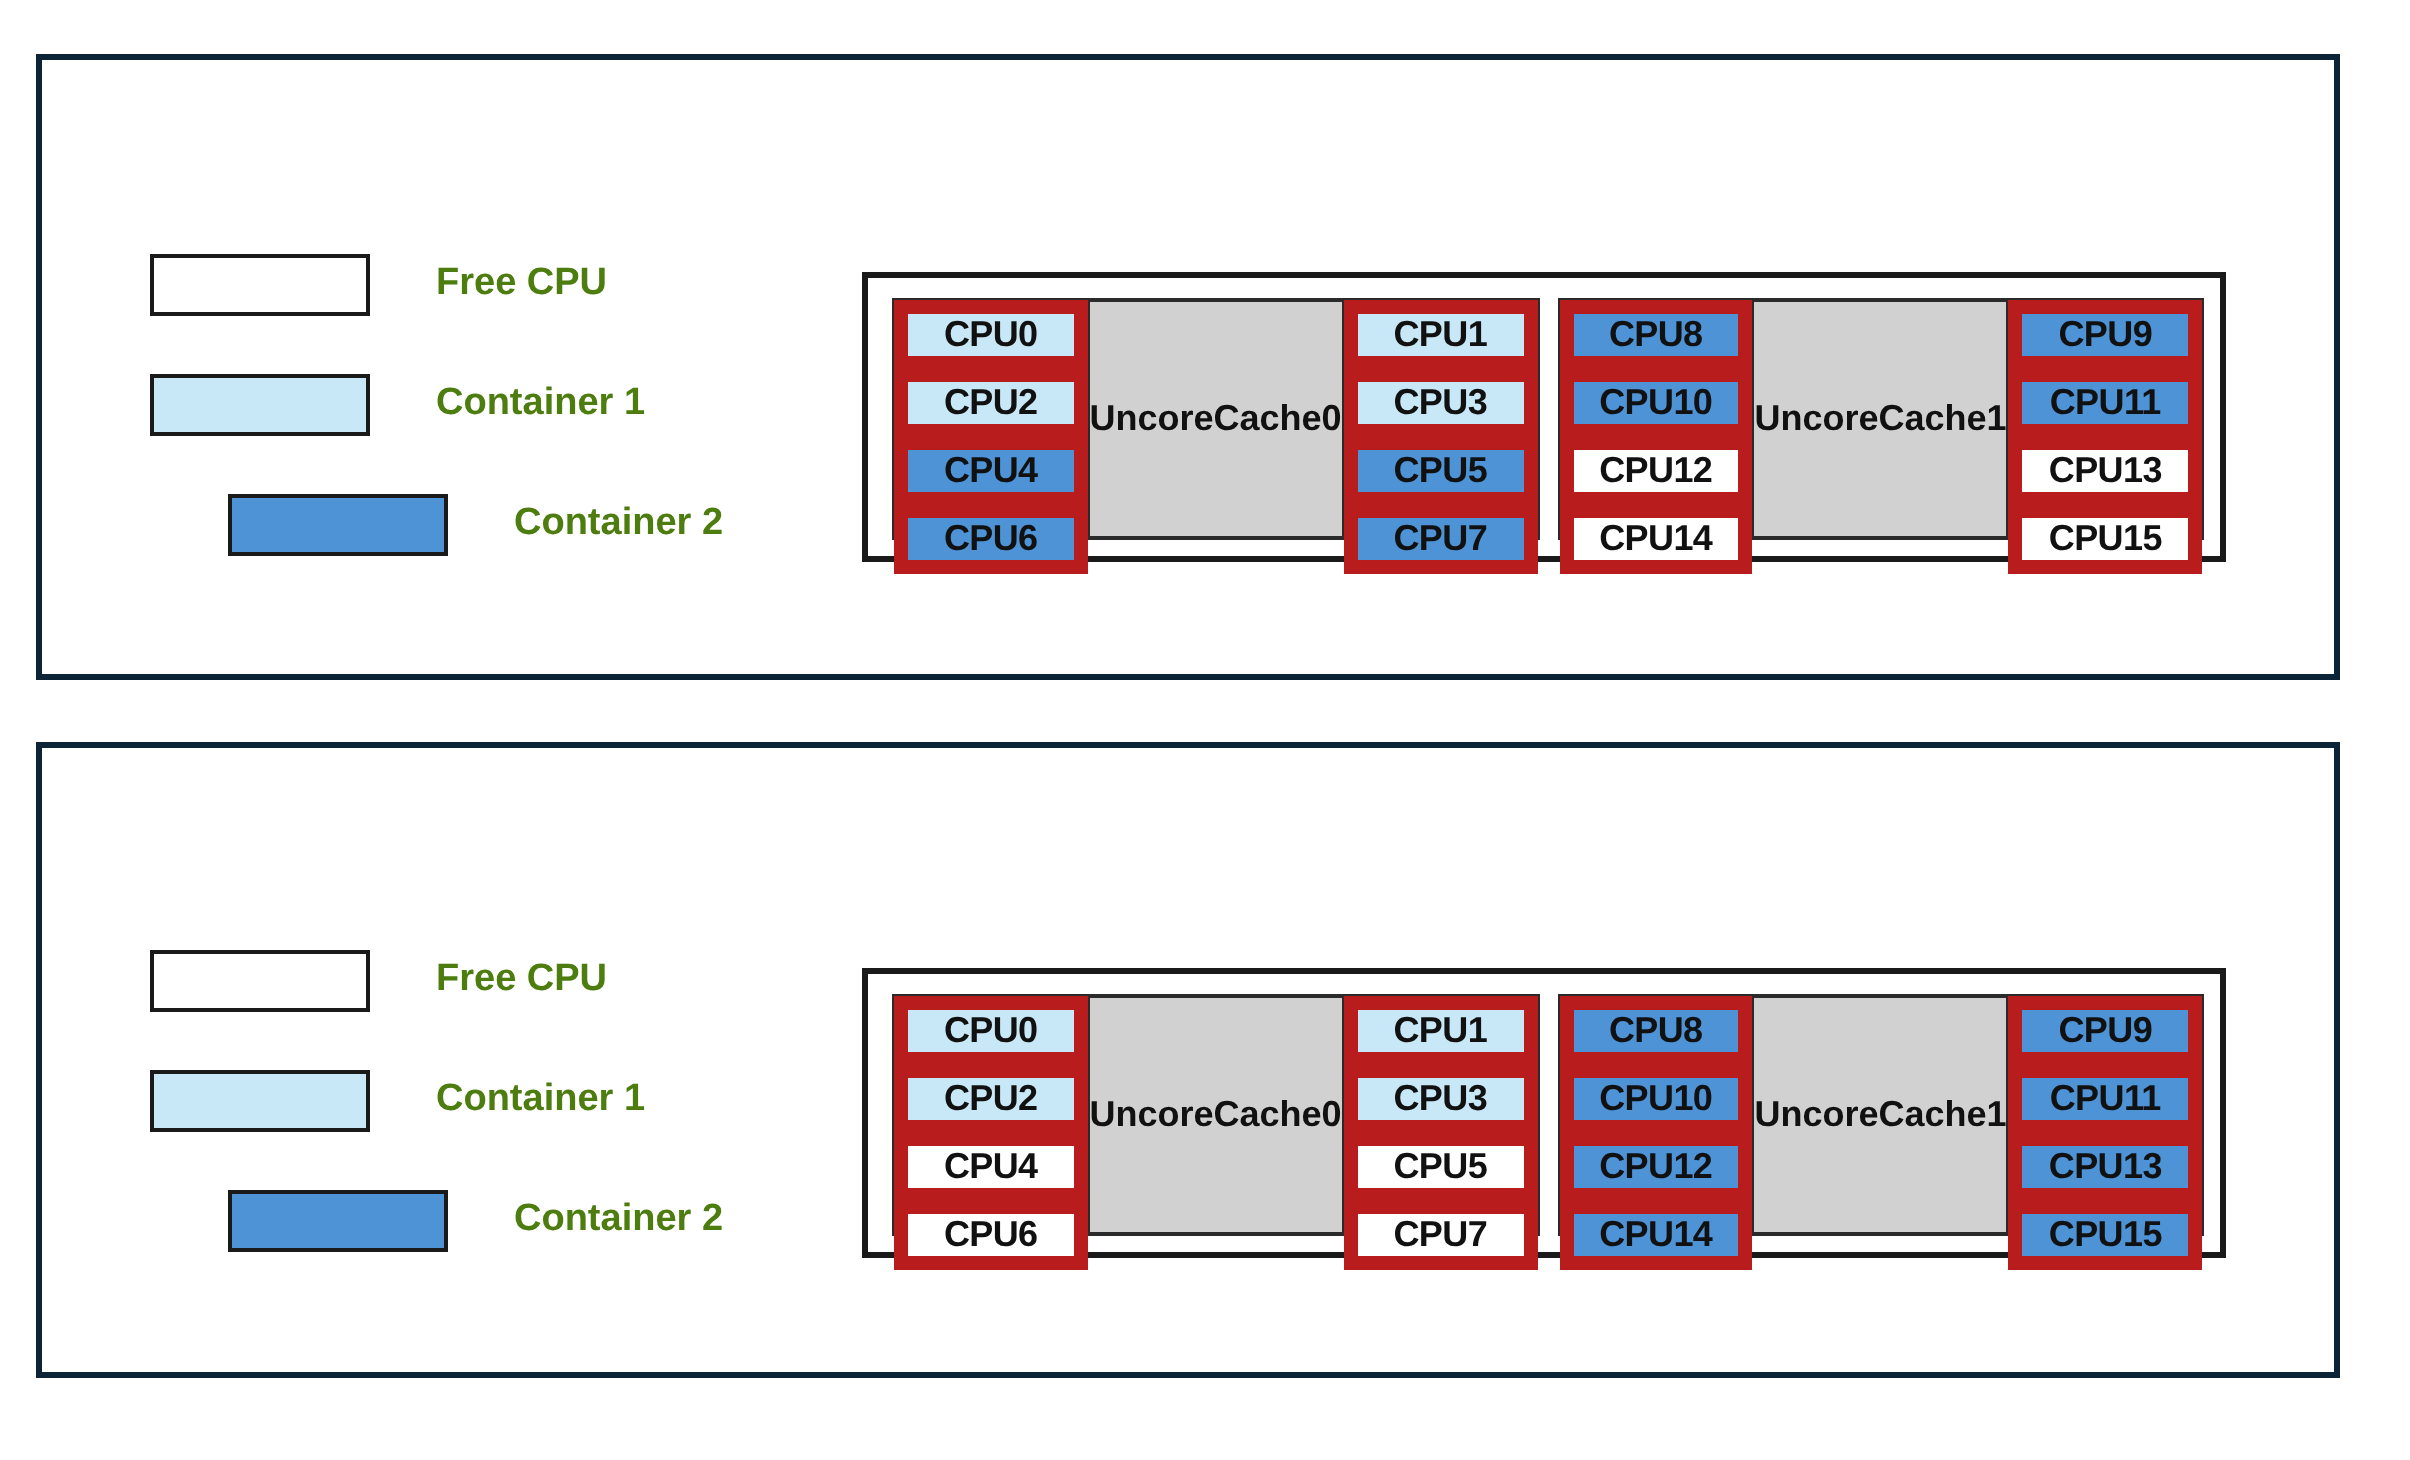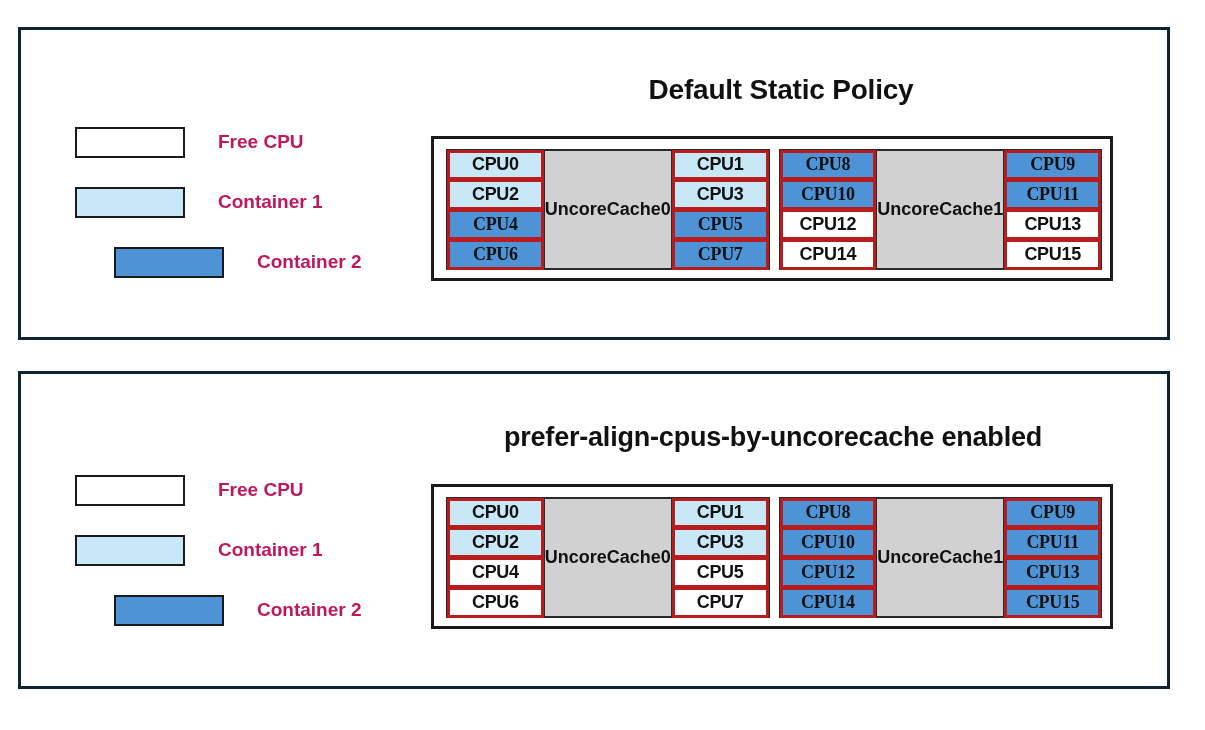--- a/index.html
+++ b/index.html
@@ -67,21 +67,21 @@
     width: 110px;
     height: 31px;
     border: 2px solid #1a1a1a;
     box-sizing: border-box;
     flex: 0 0 auto;
   }
   .legend-label {
     margin-left: 33px;
     font-size: 19px;
     font-weight: bold;
-    color: #be185d;
+    color: #4d7c0f;
     white-space: nowrap;
   }
 
   
   .cpu-box {
     position: absolute;
     left: 410px;
     top: 106px;
     width: 682px;
     height: 145px;
@@ -103,21 +103,21 @@
     background: #ffffff;
   }
   .cpu-col {
     display: flex;
     flex-direction: column;
     flex: 1 1 0;
     min-width: 0;
   }
   .cpu-cell {
     flex: 1 1 0;
-    border: 3px solid #b91c1c;
+    border: 7px solid #b91c1c;
     box-sizing: border-box;
     display: flex;
     align-items: center;
     justify-content: center;
     font-size: 18px;
     font-weight: bold;
     color: #111111;
     letter-spacing: -0.3px;
     margin: -0.5px 0;
   }
@@ -133,27 +133,26 @@
     font-size: 18px;
     font-weight: bold;
     color: #111111;
     line-height: 1.35;
     text-align: center;
   }
 
   
   .fill-free { background: #ffffff; }
   .fill-c1   { background: #c8e7f7; }
-  .fill-c2   { background: #4e93d6; font-family: Liberation Serif, serif; }
+  .fill-c2   { background: #4e93d6; }
 </style>
 </head>
 <body>
 
 <section class="panel" id="panel-top">
-  <div class="panel-title">Default Static Policy</div>
 
   <div class="legend">
     <div class="legend-row">
       <span class="legend-swatch fill-free"></span>
       <span class="legend-label">Free CPU</span>
     </div>
     <div class="legend-row">
       <span class="legend-swatch fill-c1"></span>
       <span class="legend-label">Container 1</span>
     </div>
@@ -202,21 +201,20 @@
         <div class="cpu-cell fill-c2">CPU11</div>
         <div class="cpu-cell fill-free">CPU13</div>
         <div class="cpu-cell fill-free">CPU15</div>
       </div>
     </div>
 
   </div>
 </section>
 
 <section class="panel" id="panel-bottom">
-  <div class="panel-title">prefer-align-cpus-by-uncorecache enabled</div>
 
   <div class="legend">
     <div class="legend-row">
       <span class="legend-swatch fill-free"></span>
       <span class="legend-label">Free CPU</span>
     </div>
     <div class="legend-row">
       <span class="legend-swatch fill-c1"></span>
       <span class="legend-label">Container 1</span>
     </div>

